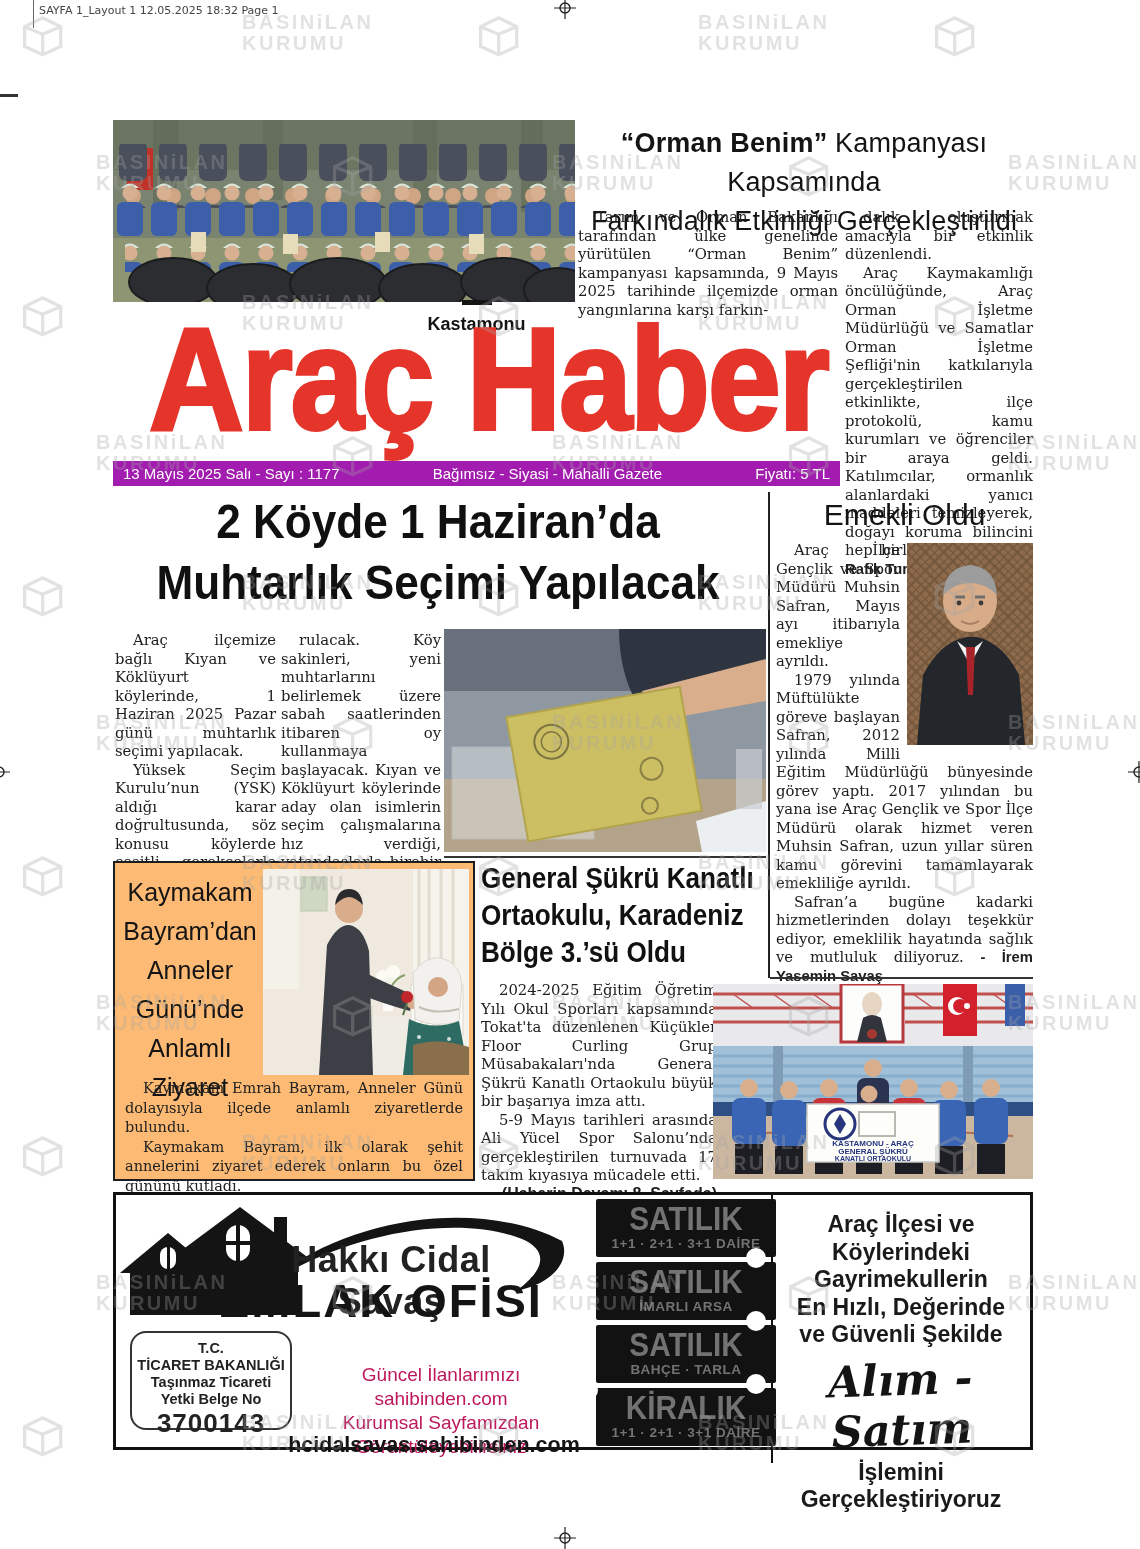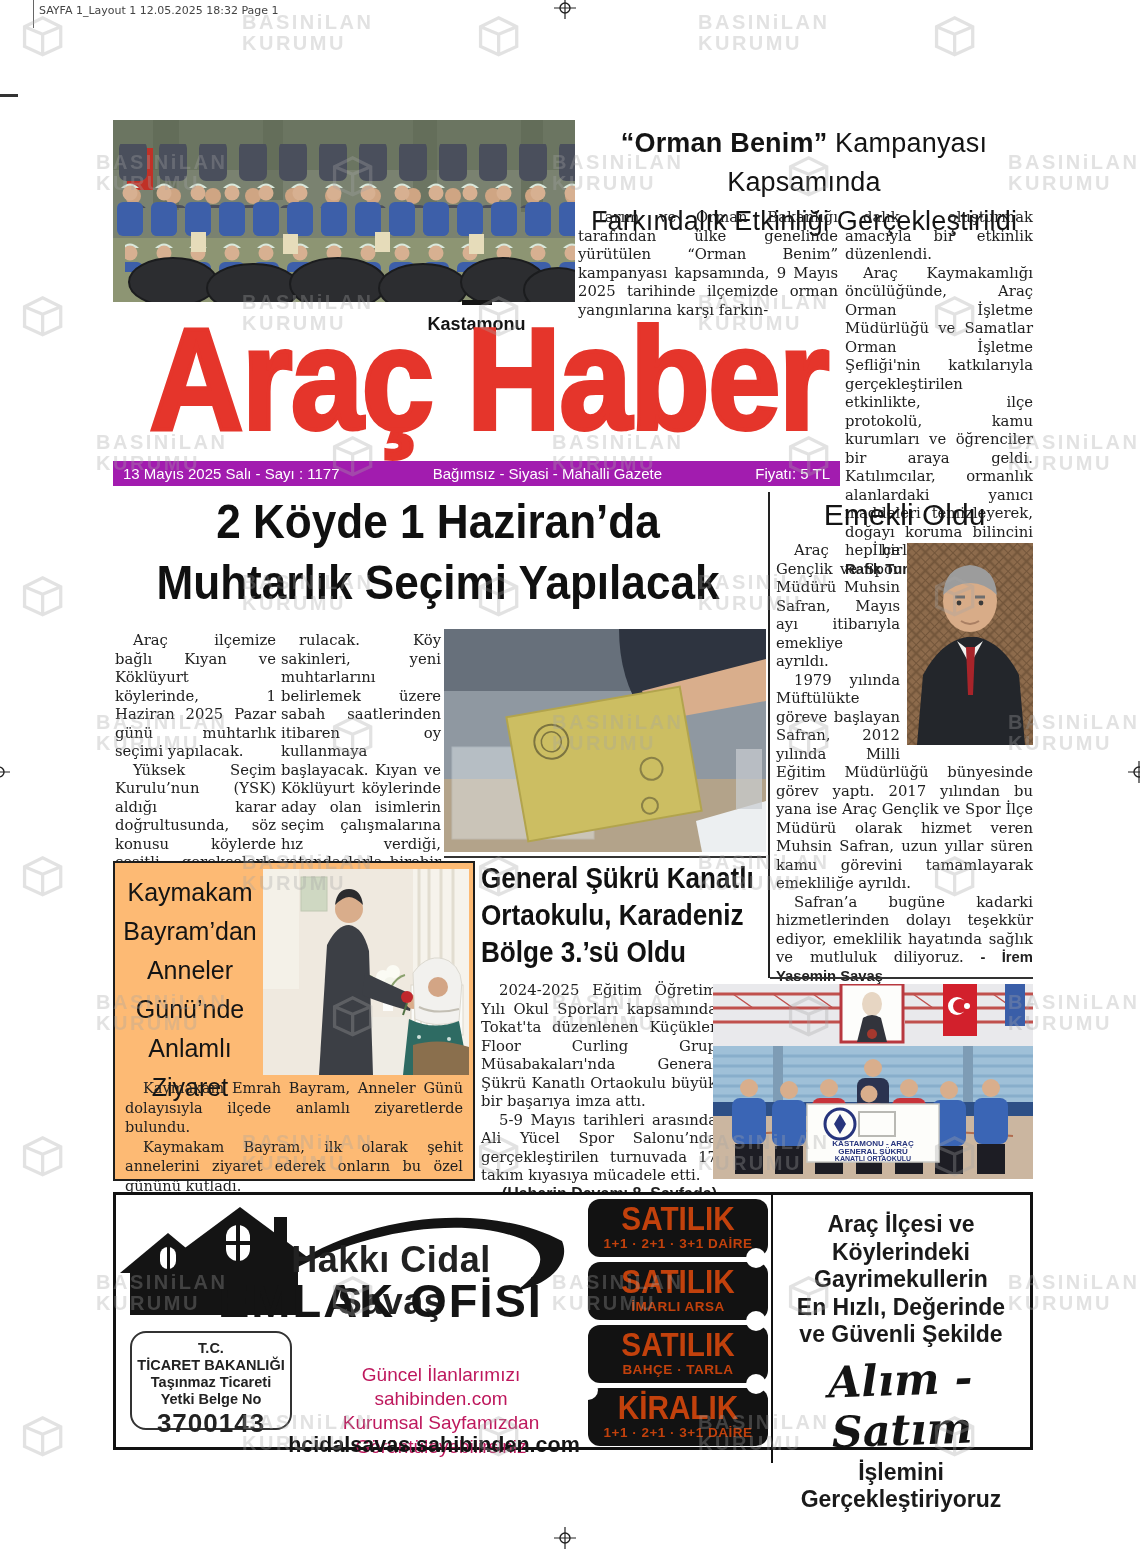--- a/index.html
+++ b/index.html
@@ -44,21 +44,21 @@
   .continued{font-family:"Liberation Sans",sans-serif;font-weight:bold;font-size:16px;text-align:right;}
   
   .adbox{border:3px solid #111;background:#fff;}
   .ad-name{font-size:36px;font-weight:bold;letter-spacing:.5px;color:#222;text-align:center;}
   .ad-office{font-size:47px;font-weight:bold;letter-spacing:2px;color:#141414;white-space:nowrap;}
   .license{border:2.5px solid #333;border-radius:16px;text-align:center;padding-top:7px;}
   .license div{font-weight:bold;font-size:14.5px;line-height:17px;color:#222;}
   .license .no{font-size:26px;line-height:30px;letter-spacing:1px;}
   .ad-info{text-align:center;font-size:19px;line-height:24px;color:#be185d;margin-top:32px;}
   .ad-site{text-align:center;font-size:21.5px;font-weight:bold;color:#141414;}
-  .ticket{position:absolute;left:0;width:180px;height:58px;background:#121212;border-radius:12px;color:#c2410c;text-align:center;}
+  .ticket{position:absolute;left:8px;width:180px;height:58px;background:#121212;border-radius:2px;color:#737373;text-align:center;}
   .ticket .t1{font-size:33px;line-height:34px;margin-top:3px;}
   .ticket .t2{font-size:13.5px;font-weight:bold;letter-spacing:.5px;line-height:16px;}
   .notch{position:absolute;width:20px;height:20px;border-radius:50%;background:#fff;}
   .ad-right{border-left:2.5px solid #111;text-align:center;}
   .ad-right .l{font-size:23px;line-height:27.5px;font-weight:bold;color:#1a1a1a;}
   .ad-script{font:bold italic 43px "DejaVu Serif",serif;color:#141414;transform:rotate(-2deg);margin:6px 0 4px;}
   
   #wmlayer{position:absolute;inset:0;pointer-events:none;z-index:50;}
   .wm{position:absolute;color:rgba(165,165,165,.32);}
   .wm-t{font:bold 20px "Liberation Sans",sans-serif;letter-spacing:2.5px;line-height:21px;}

